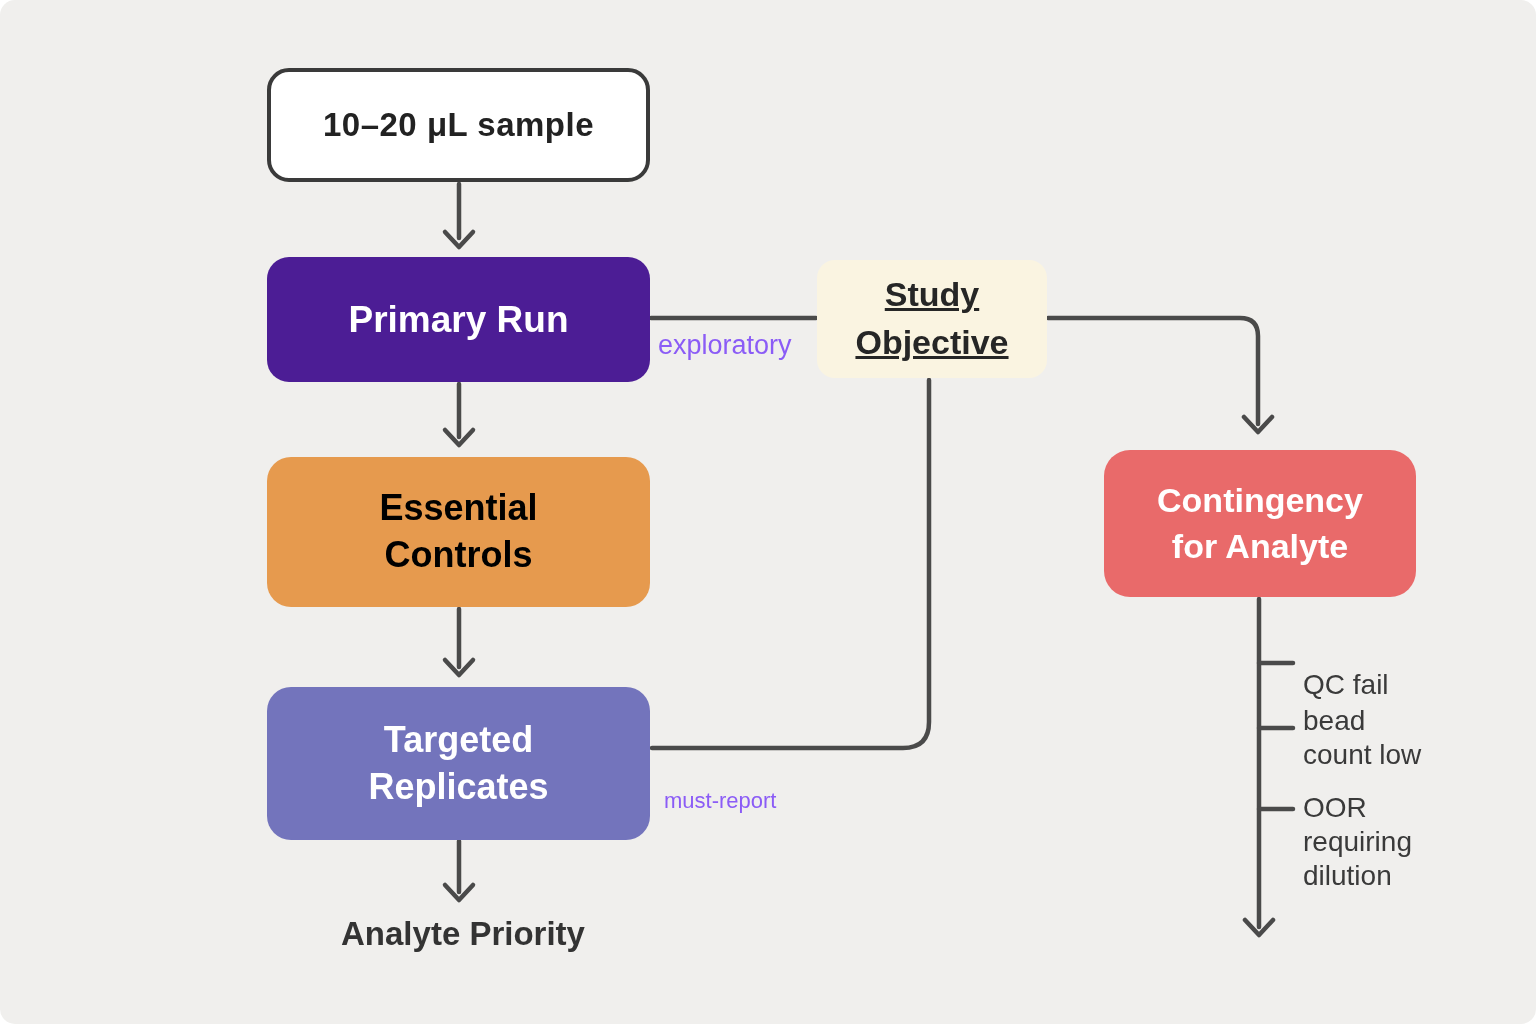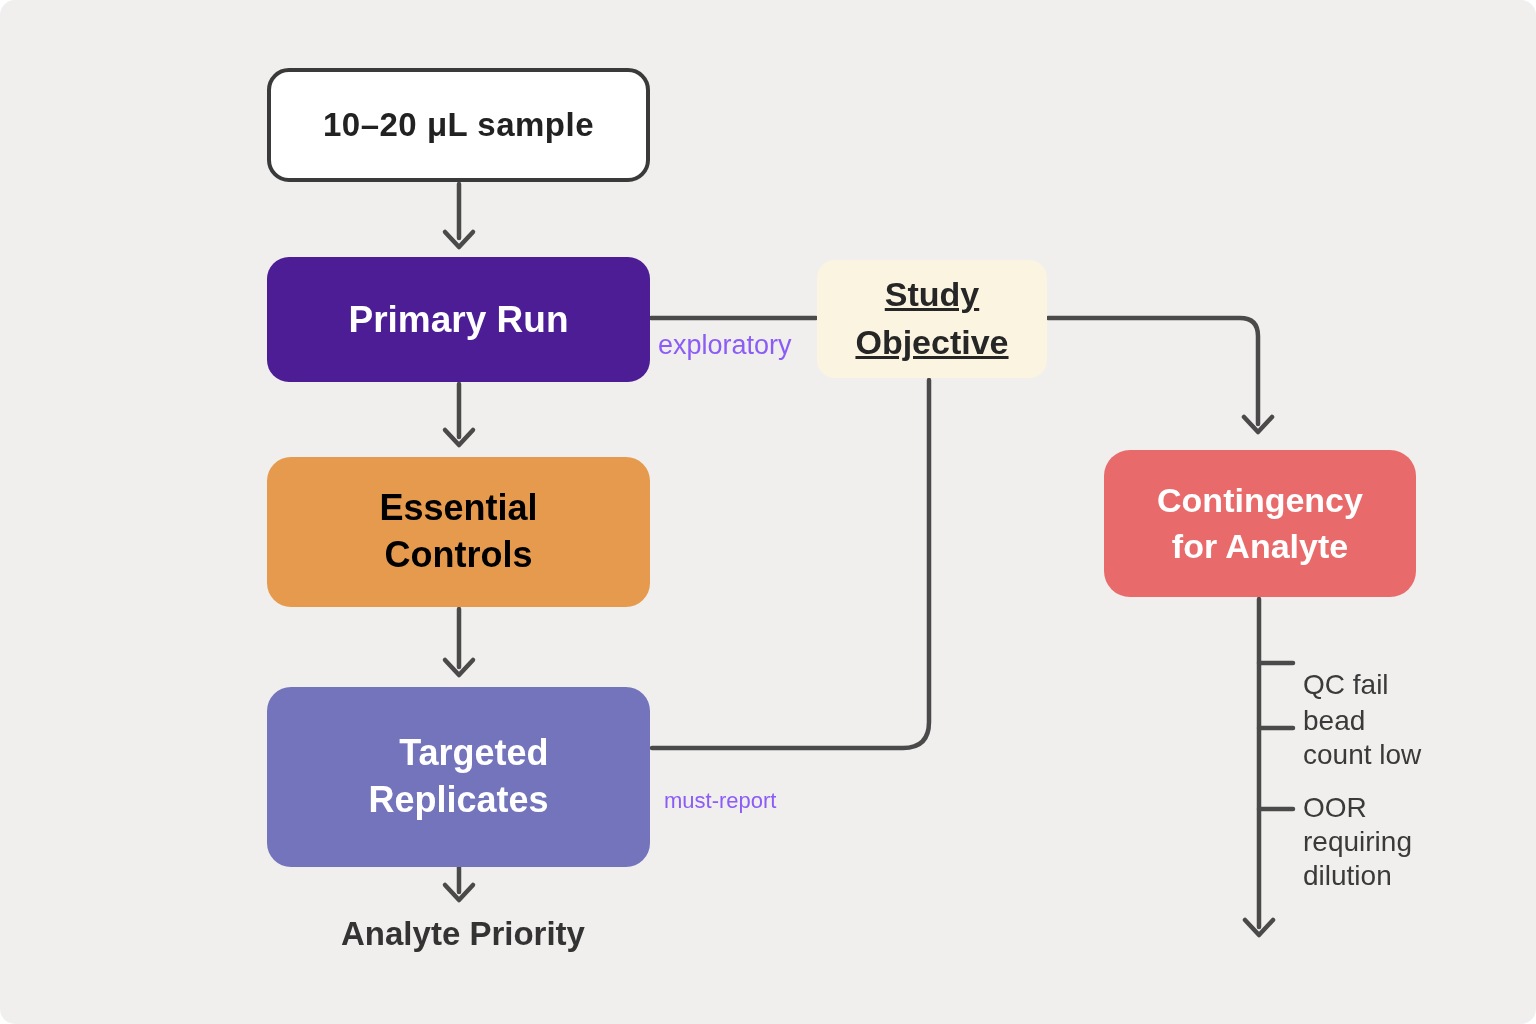--- a/index.html
+++ b/index.html
@@ -45,25 +45,24 @@
     font-size: 37px;
     border-radius: 22px;
   }
   .node-essential {
     left: 267px; top: 457px; width: 383px; height: 150px;
     font-size: 36px;
     line-height: 1.3;
     border-radius: 24px;
   }
   .node-targeted {
-    left: 267px; top: 687px; width: 383px; height: 180px;
+    left: 267px; top: 687px; width: 383px; height: 153px;
     font-size: 36px;
     line-height: 1.3;
     border-radius: 24px;
-    text-align: right;
   }
   .node-study {
     left: 817px; top: 260px; width: 230px; height: 118px;
     font-size: 34px;
     font-weight: 700;
     line-height: 1.4;
     border-radius: 18px;
     text-decoration: underline;
   }
   .node-contingency {

